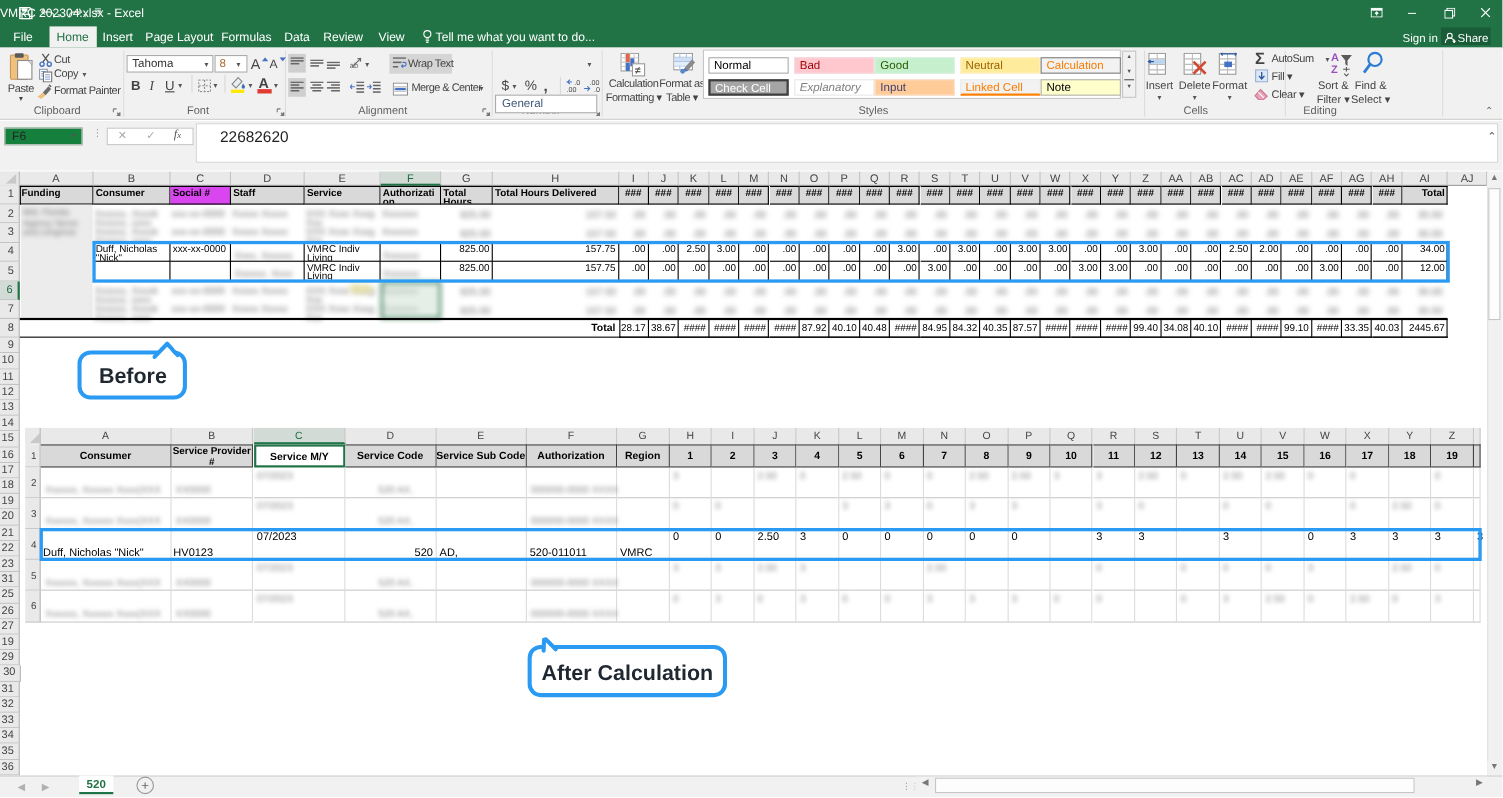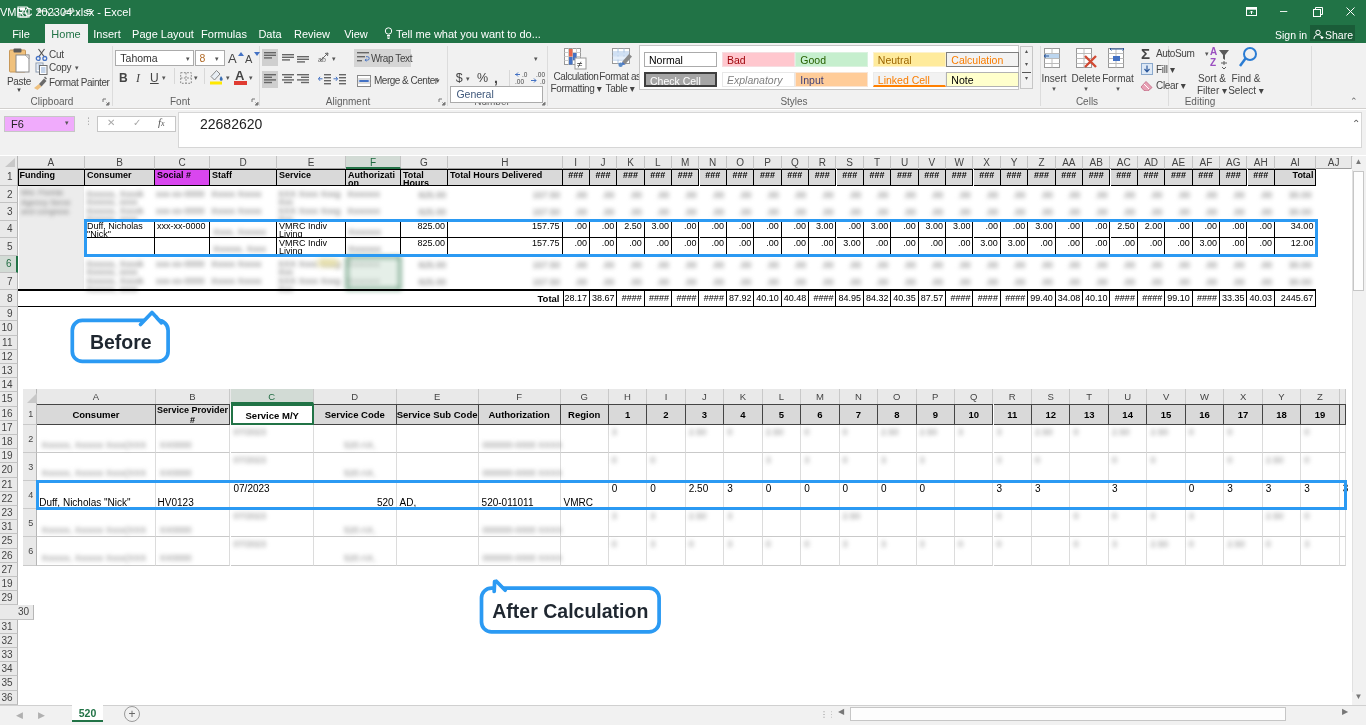--- a/index.html
+++ b/index.html
@@ -324,21 +324,21 @@
   </svg>
 <div class="abs ct" style="left:1184px;top:73px;width:56px;font-size:10px;color:#444;">Sort &amp;</div>
 <div class="abs ct" style="left:1184px;top:85px;width:56px;font-size:10px;color:#444;">Filter ▾</div>
 <svg class="abs" style="left:1238px;top:46px;" width="22" height="22" viewBox="0 0 22 22">
     <circle cx="12" cy="8" r="6" fill="none" stroke="#2b7cd3" stroke-width="2"></circle>
     <path d="M7.5 12.5 L2 20" stroke="#2b7cd3" stroke-width="2.5"></path>
   </svg>
 <div class="abs ct" style="left:1218px;top:73px;width:56px;font-size:10px;color:#444;">Find &amp;</div>
 <div class="abs ct" style="left:1218px;top:85px;width:56px;font-size:10px;color:#444;">Select ▾</div>
 <div class="abs" style="left:0;top:110px;width:1366px;height:45px;background:#f1f1f1;"></div>
-<div class="abs" style="left:4px;top:115.5px;width:71px;height:16px;background:#f0abfc;border:1px solid #c6c6c6;font-size:11px;color:#222;padding:1px 0 0 6px;">F6</div>
+<div class="abs" style="left:4px;top:115.5px;width:71px;height:16px;background:#15803d;border:1px solid #c6c6c6;font-size:11px;color:#222;padding:1px 0 0 6px;">F6</div>
 <div class="abs" style="left:65px;top:119px;font-size:7px;color:#555;">▾</div>
 <div class="abs" style="left:84px;top:116px;color:#999;font-size:9px;">⋮</div>
 <div class="abs" style="left:97px;top:115.5px;width:79px;height:16px;background:#fff;border:1px solid #c6c6c6;"></div>
 <div class="abs" style="left:107px;top:117px;color:#a8a8a8;font-size:10px;">✕</div>
 <div class="abs" style="left:133px;top:117px;color:#a8a8a8;font-size:10px;">✓</div>
 <div class="abs" style="left:158px;top:116px;color:#555;font-size:11px;font-style:italic;font-family:'Liberation Serif',serif;">f<span style="font-size:8px;">x</span></div>
 <div class="abs" style="left:178px;top:112px;width:1184px;height:36px;background:#fff;border:1px solid #d6d6d6;"></div>
 <div class="abs" style="left:1352px;top:118px;color:#555;font-size:10px;">⌃</div>
 <div class="abs" style="left:200px;top:116px;font-size:14px;color:#222;">22682620</div>
 <div class="abs" style="left:0;top:155.5px;width:1352px;height:13.5px;background:#e9e9e9;border-bottom:1px solid #9e9e9e;"></div>
@@ -404,21 +404,21 @@
 <div class="abs" style="left:0;top:463.39999999999986px;width:17.5px;height:14.2px;background:#e9e9e9;border-right:1px solid #b6b6b6;border-bottom:1px solid #c3c3c3;font-size:10px;color:#444;text-align:right;padding:1px 4px 0 0;">20</div>
 <div class="abs" style="left:0;top:477.59999999999985px;width:17.5px;height:14.2px;background:#e9e9e9;border-right:1px solid #b6b6b6;border-bottom:1px solid #c3c3c3;font-size:10px;color:#444;text-align:right;padding:1px 4px 0 0;">21</div>
 <div class="abs" style="left:0;top:491.79999999999984px;width:17.5px;height:14.2px;background:#e9e9e9;border-right:1px solid #b6b6b6;border-bottom:1px solid #c3c3c3;font-size:10px;color:#444;text-align:right;padding:1px 4px 0 0;">22</div>
 <div class="abs" style="left:0;top:505.99999999999983px;width:17.5px;height:14.2px;background:#e9e9e9;border-right:1px solid #b6b6b6;border-bottom:1px solid #c3c3c3;font-size:10px;color:#444;text-align:right;padding:1px 4px 0 0;">23</div>
 <div class="abs" style="left:0;top:520.1999999999998px;width:17.5px;height:14.2px;background:#e9e9e9;border-right:1px solid #b6b6b6;border-bottom:1px solid #c3c3c3;font-size:10px;color:#444;text-align:right;padding:1px 4px 0 0;">31</div>
 <div class="abs" style="left:0;top:534.3999999999999px;width:17.5px;height:14.2px;background:#e9e9e9;border-right:1px solid #b6b6b6;border-bottom:1px solid #c3c3c3;font-size:10px;color:#444;text-align:right;padding:1px 4px 0 0;">25</div>
 <div class="abs" style="left:0;top:548.5999999999999px;width:17.5px;height:14.2px;background:#e9e9e9;border-right:1px solid #b6b6b6;border-bottom:1px solid #c3c3c3;font-size:10px;color:#444;text-align:right;padding:1px 4px 0 0;">26</div>
 <div class="abs" style="left:0;top:562.8px;width:17.5px;height:14.2px;background:#e9e9e9;border-right:1px solid #b6b6b6;border-bottom:1px solid #c3c3c3;font-size:10px;color:#444;text-align:right;padding:1px 4px 0 0;">27</div>
 <div class="abs" style="left:0;top:577.0px;width:17.5px;height:14.2px;background:#e9e9e9;border-right:1px solid #b6b6b6;border-bottom:1px solid #c3c3c3;font-size:10px;color:#444;text-align:right;padding:1px 4px 0 0;">19</div>
 <div class="abs" style="left:0;top:591.2px;width:17.5px;height:14.2px;background:#e9e9e9;border-right:1px solid #b6b6b6;border-bottom:1px solid #c3c3c3;font-size:10px;color:#444;text-align:right;padding:1px 4px 0 0;">29</div>
-<div class="abs" style="left:0;top:605.4000000000001px;width:34px;height:14.2px;background:#e9e9e9;border-right:1px solid #b6b6b6;border-bottom:1px solid #c3c3c3;font-size:10px;color:#444;text-align:right;padding:1px 4px 0 0;">30</div>
+<div class="abs" style="left:0;top:605.4000000000001px;width:19px;height:14.2px;background:#e9e9e9;border-right:1px solid #b6b6b6;border-bottom:1px solid #c3c3c3;font-size:10px;color:#444;text-align:right;padding:1px 4px 0 0;">30</div>
 <div class="abs" style="left:0;top:619.6000000000001px;width:17.5px;height:14.2px;background:#e9e9e9;border-right:1px solid #b6b6b6;border-bottom:1px solid #c3c3c3;font-size:10px;color:#444;text-align:right;padding:1px 4px 0 0;">31</div>
 <div class="abs" style="left:0;top:633.8000000000002px;width:17.5px;height:14.2px;background:#e9e9e9;border-right:1px solid #b6b6b6;border-bottom:1px solid #c3c3c3;font-size:10px;color:#444;text-align:right;padding:1px 4px 0 0;">32</div>
 <div class="abs" style="left:0;top:648.0000000000002px;width:17.5px;height:14.2px;background:#e9e9e9;border-right:1px solid #b6b6b6;border-bottom:1px solid #c3c3c3;font-size:10px;color:#444;text-align:right;padding:1px 4px 0 0;">33</div>
 <div class="abs" style="left:0;top:662.2000000000003px;width:17.5px;height:14.2px;background:#e9e9e9;border-right:1px solid #b6b6b6;border-bottom:1px solid #c3c3c3;font-size:10px;color:#444;text-align:right;padding:1px 4px 0 0;">34</div>
 <div class="abs" style="left:0;top:676.4000000000003px;width:17.5px;height:14.2px;background:#e9e9e9;border-right:1px solid #b6b6b6;border-bottom:1px solid #c3c3c3;font-size:10px;color:#444;text-align:right;padding:1px 4px 0 0;">35</div>
 <div class="abs" style="left:0;top:690.6000000000004px;width:17.5px;height:14.2px;background:#e9e9e9;border-right:1px solid #b6b6b6;border-bottom:1px solid #c3c3c3;font-size:10px;color:#444;text-align:right;padding:1px 4px 0 0;">36</div>
 <div class="abs" style="left:17.5px;top:168.5px;width:67.5px;height:17.5px;background:#d9d9d9;border:1px solid #000;border-left:none;font-size:9px;font-weight:bold;color:#000;padding:1px 2px 0 2px;overflow:hidden;line-height:8px;">Funding</div>
 <div class="abs" style="left:85px;top:168.5px;width:70px;height:17.5px;background:#d9d9d9;border:1px solid #000;border-left:none;font-size:9px;font-weight:bold;color:#000;padding:1px 2px 0 2px;overflow:hidden;line-height:8px;">Consumer</div>
 <div class="abs" style="left:155px;top:168.5px;width:55px;height:17.5px;background:#d946ef;border:1px solid #000;border-left:none;font-size:9px;font-weight:bold;color:#000;padding:1px 2px 0 2px;overflow:hidden;line-height:8px;">Social #</div>
 <div class="abs" style="left:210px;top:168.5px;width:67px;height:17.5px;background:#d9d9d9;border:1px solid #000;border-left:none;font-size:9px;font-weight:bold;color:#000;padding:1px 2px 0 2px;overflow:hidden;line-height:8px;">Staff</div>

